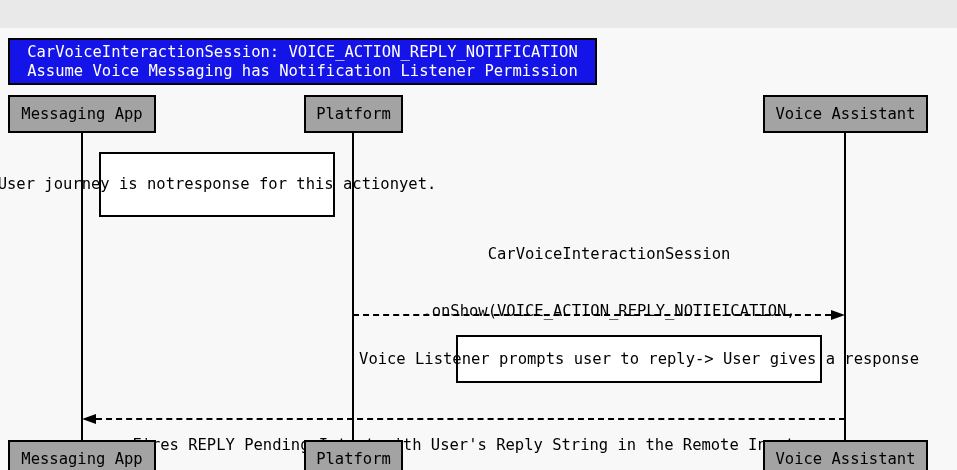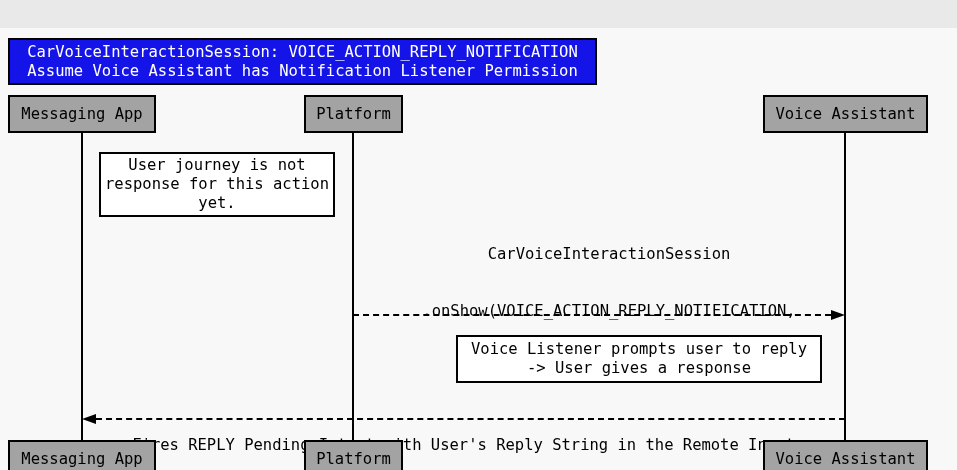--- a/index.html
+++ b/index.html
@@ -35,21 +35,21 @@
     text-align: center;
     white-space: pre;
   }
   .lifeline {
     width: 2px; top: 105px; height: 308px;
     background: #000000;
   }
   .note-box {
     background: #FFFFFF;
     border: 2px solid #000000;
-    display: flex; flex-direction: column;
+    display: flex; flex-direction: row;
     align-items: center; justify-content: center;
     text-align: center;
     white-space: pre;
   }
   .msg-label {
     text-align: center;
     white-space: pre;
   }
   .dash-line {
     height: 0;
@@ -68,21 +68,21 @@
     border-right: 14px solid #000000;
   }
 </style>
 </head>
 <body>
 
 <div class="stage">
 
   <div class="abs title-box">
     <div>CarVoiceInteractionSession: VOICE_ACTION_REPLY_NOTIFICATION</div>
-    <div>Assume Voice Assistant has Notification Listener Permission</div>
+    <div>Assume Voice Messaging has Notification Listener Permission</div>
   </div>
 
   <div class="abs actor-box" style="left:8px; top:67px; width:148px;">
     <span>Messaging App</span>
   </div>
   <div class="abs actor-box" style="left:304px; top:67px; width:99px;">
     <span>Platform</span>
   </div>
   <div class="abs actor-box" style="left:763px; top:67px; width:165px;">
     <span>Voice Assistant</span>

